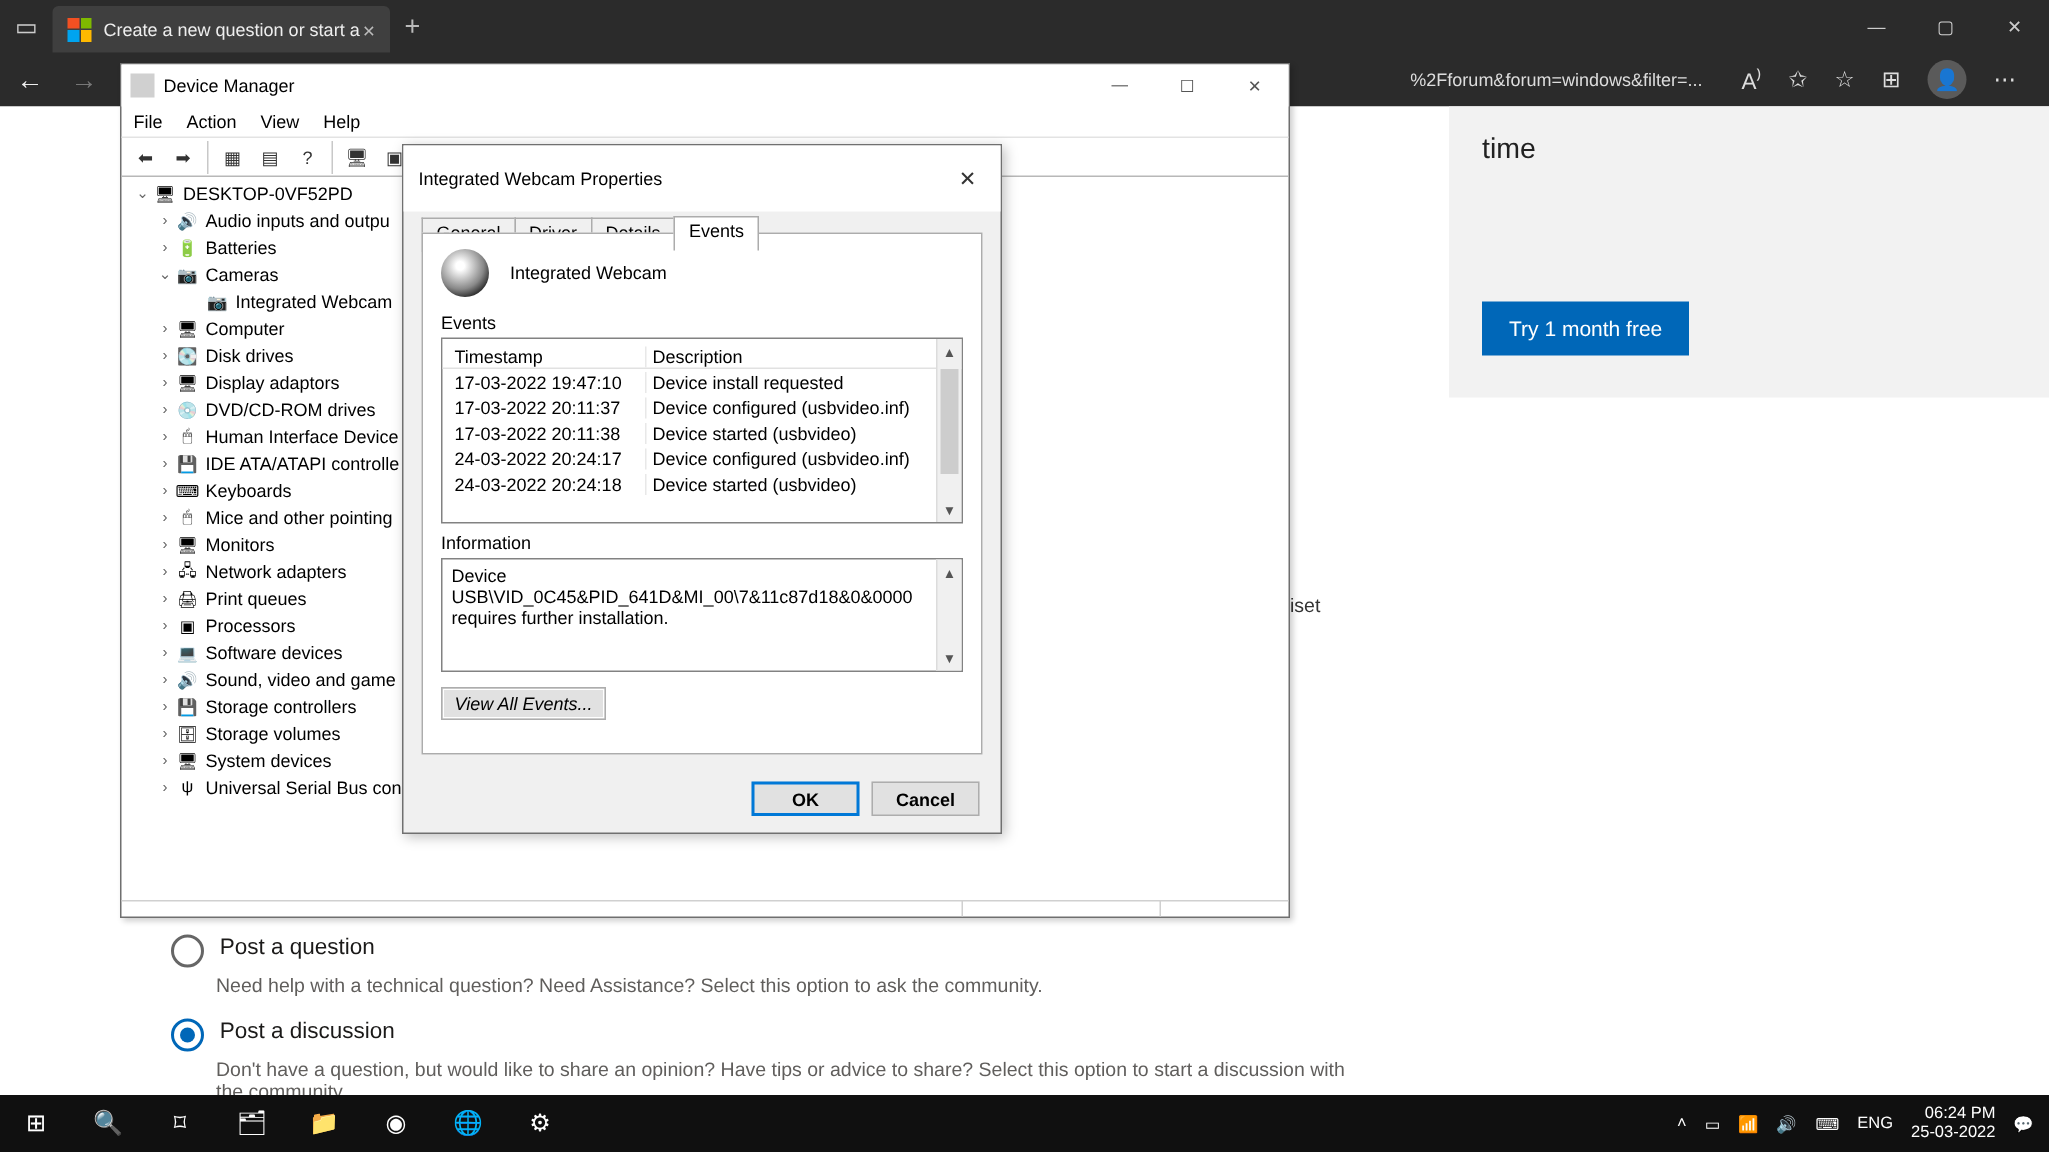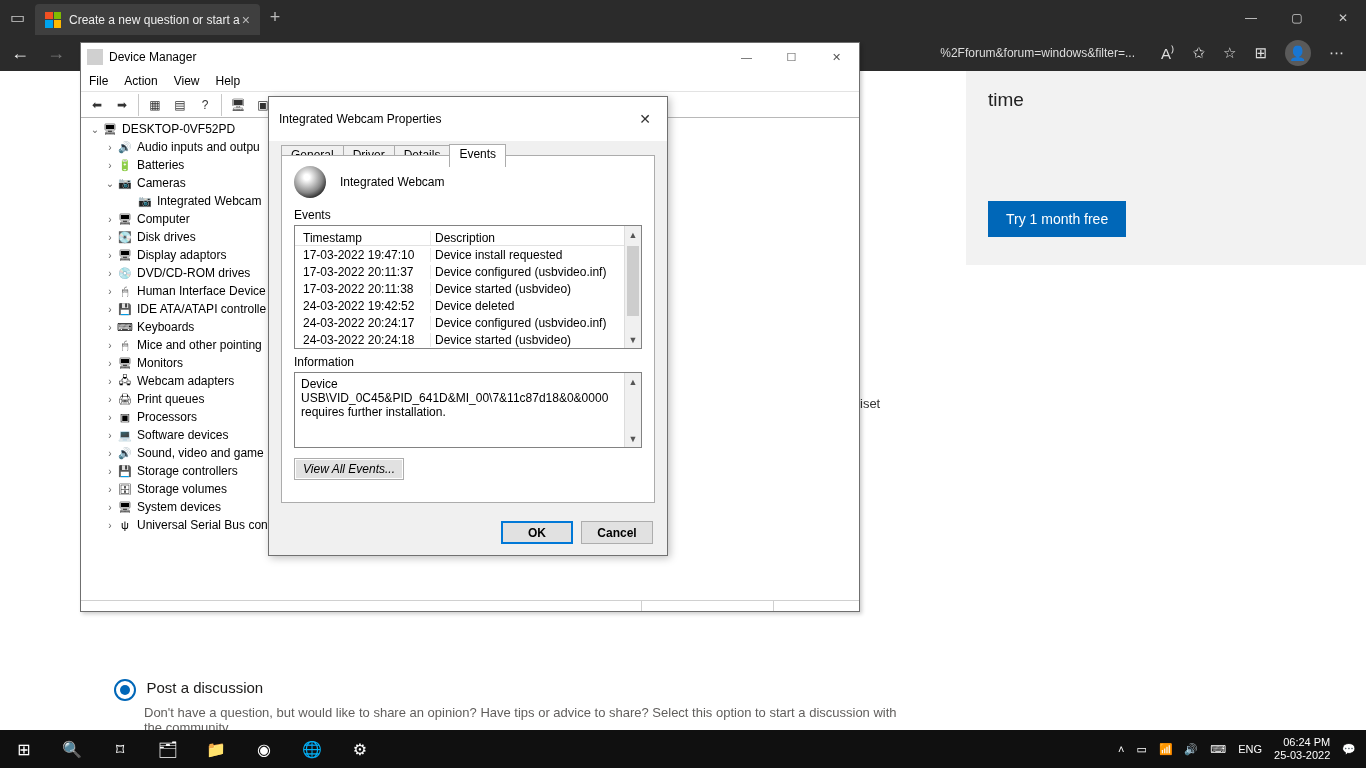--- a/index.html
+++ b/index.html
@@ -128,20 +128,25 @@
   </div>
 </div>
 
 <div class="page-bg">
   <div class="side-card">
     <div class="t">time</div>
     <button>Try 1 month free</button>
   </div>
   <div class="edge-txt">iset</div>
 
+  <div class="radio-row r1">
+    <span class="rad"></span>
+    <span class="ttl">Post a question</span>
+    <div class="sub">Need help with a technical question? Need Assistance? Select this option to ask the community.</div>
+  </div>
   <div class="radio-row r2">
     <span class="rad"></span>
     <span class="ttl">Post a discussion</span>
     <div class="sub">Don't have a question, but would like to share an opinion? Have tips or advice to share? Select this option to start a discussion with the community.</div>
   </div>
 </div>
 
 <div class="dm-win">
   <div class="dm-titlebar">
     <span class="ico"></span>
@@ -237,21 +242,21 @@
           <span>Mice and other pointing</span>
         </div>
         <div class="tree-item ind1">
           <span class="chev">›</span>
           <span class="ticon">🖥</span>
           <span>Monitors</span>
         </div>
         <div class="tree-item ind1">
           <span class="chev">›</span>
           <span class="ticon">🖧</span>
-          <span>Webcam adapters</span>
+          <span>Network adapters</span>
         </div>
         <div class="tree-item ind1">
           <span class="chev">›</span>
           <span class="ticon">🖨</span>
           <span>Print queues</span>
         </div>
         <div class="tree-item ind1">
           <span class="chev">›</span>
           <span class="ticon">▣</span>
           <span>Processors</span>
@@ -321,24 +326,20 @@
             <div class="col-ts">17-03-2022 19:47:10</div>
             <div class="col-desc">Device install requested</div>
           </div>
           <div class="lrow">
             <div class="col-ts">17-03-2022 20:11:37</div>
             <div class="col-desc">Device configured (usbvideo.inf)</div>
           </div>
           <div class="lrow">
             <div class="col-ts">17-03-2022 20:11:38</div>
             <div class="col-desc">Device started (usbvideo)</div>
-          </div>
-          <div class="lrow">
-            <div class="col-ts">24-03-2022 19:42:52</div>
-            <div class="col-desc">Device deleted</div>
           </div>
           <div class="lrow">
             <div class="col-ts">24-03-2022 20:24:17</div>
             <div class="col-desc">Device configured (usbvideo.inf)</div>
           </div>
           <div class="lrow">
             <div class="col-ts">24-03-2022 20:24:18</div>
             <div class="col-desc">Device started (usbvideo)</div>
           </div>
         </div>

